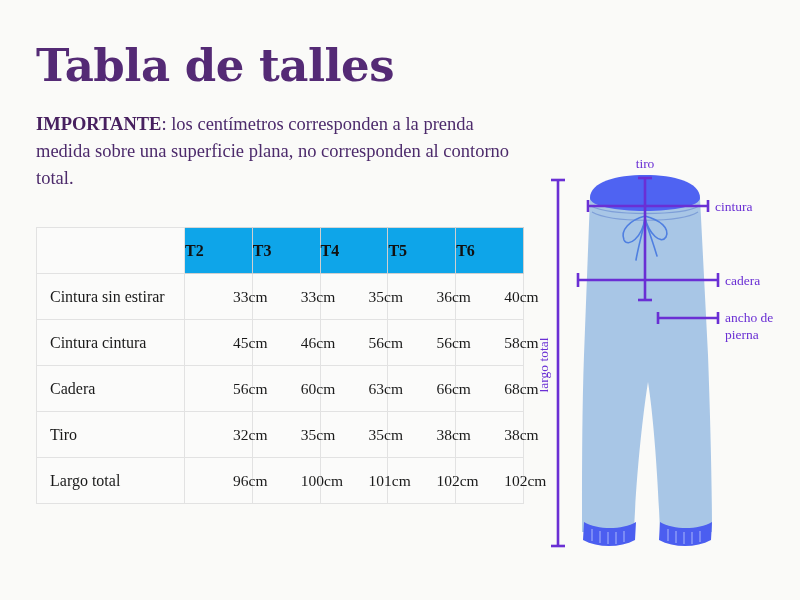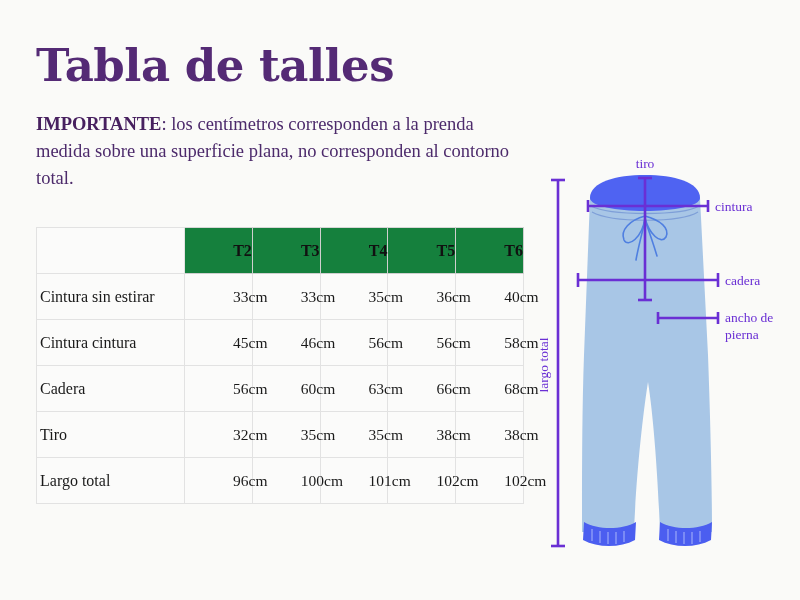--- a/index.html
+++ b/index.html
@@ -66,33 +66,33 @@
     font-family: "Liberation Serif", "DejaVu Serif", serif;
   }
 
   table.size-table th.corner {
     background: #fbfbfa;
     border-right-color: #e2e2e2;
     width: 148px;
   }
 
   table.size-table th.size-head {
-    background: #15803d;
+    background: #0ea5e9;
     font-weight: bold;
     font-size: 16px;
-    text-align: right;
+    text-align: left;
     color: #111;
     border-color: #cfcfcf;
     border-top-color: #d6d6d6;
     margin-left: 40px;
   }
 
   table.size-table td.row-label {
     text-align: left;
-    padding-left: 3px;
+    padding-left: 13px;
     font-size: 16px;
   }
 
   table.size-table td.val {
     text-align: center;
     font-size: 15.5px;
     padding-left: 48px;
   }
 
   

